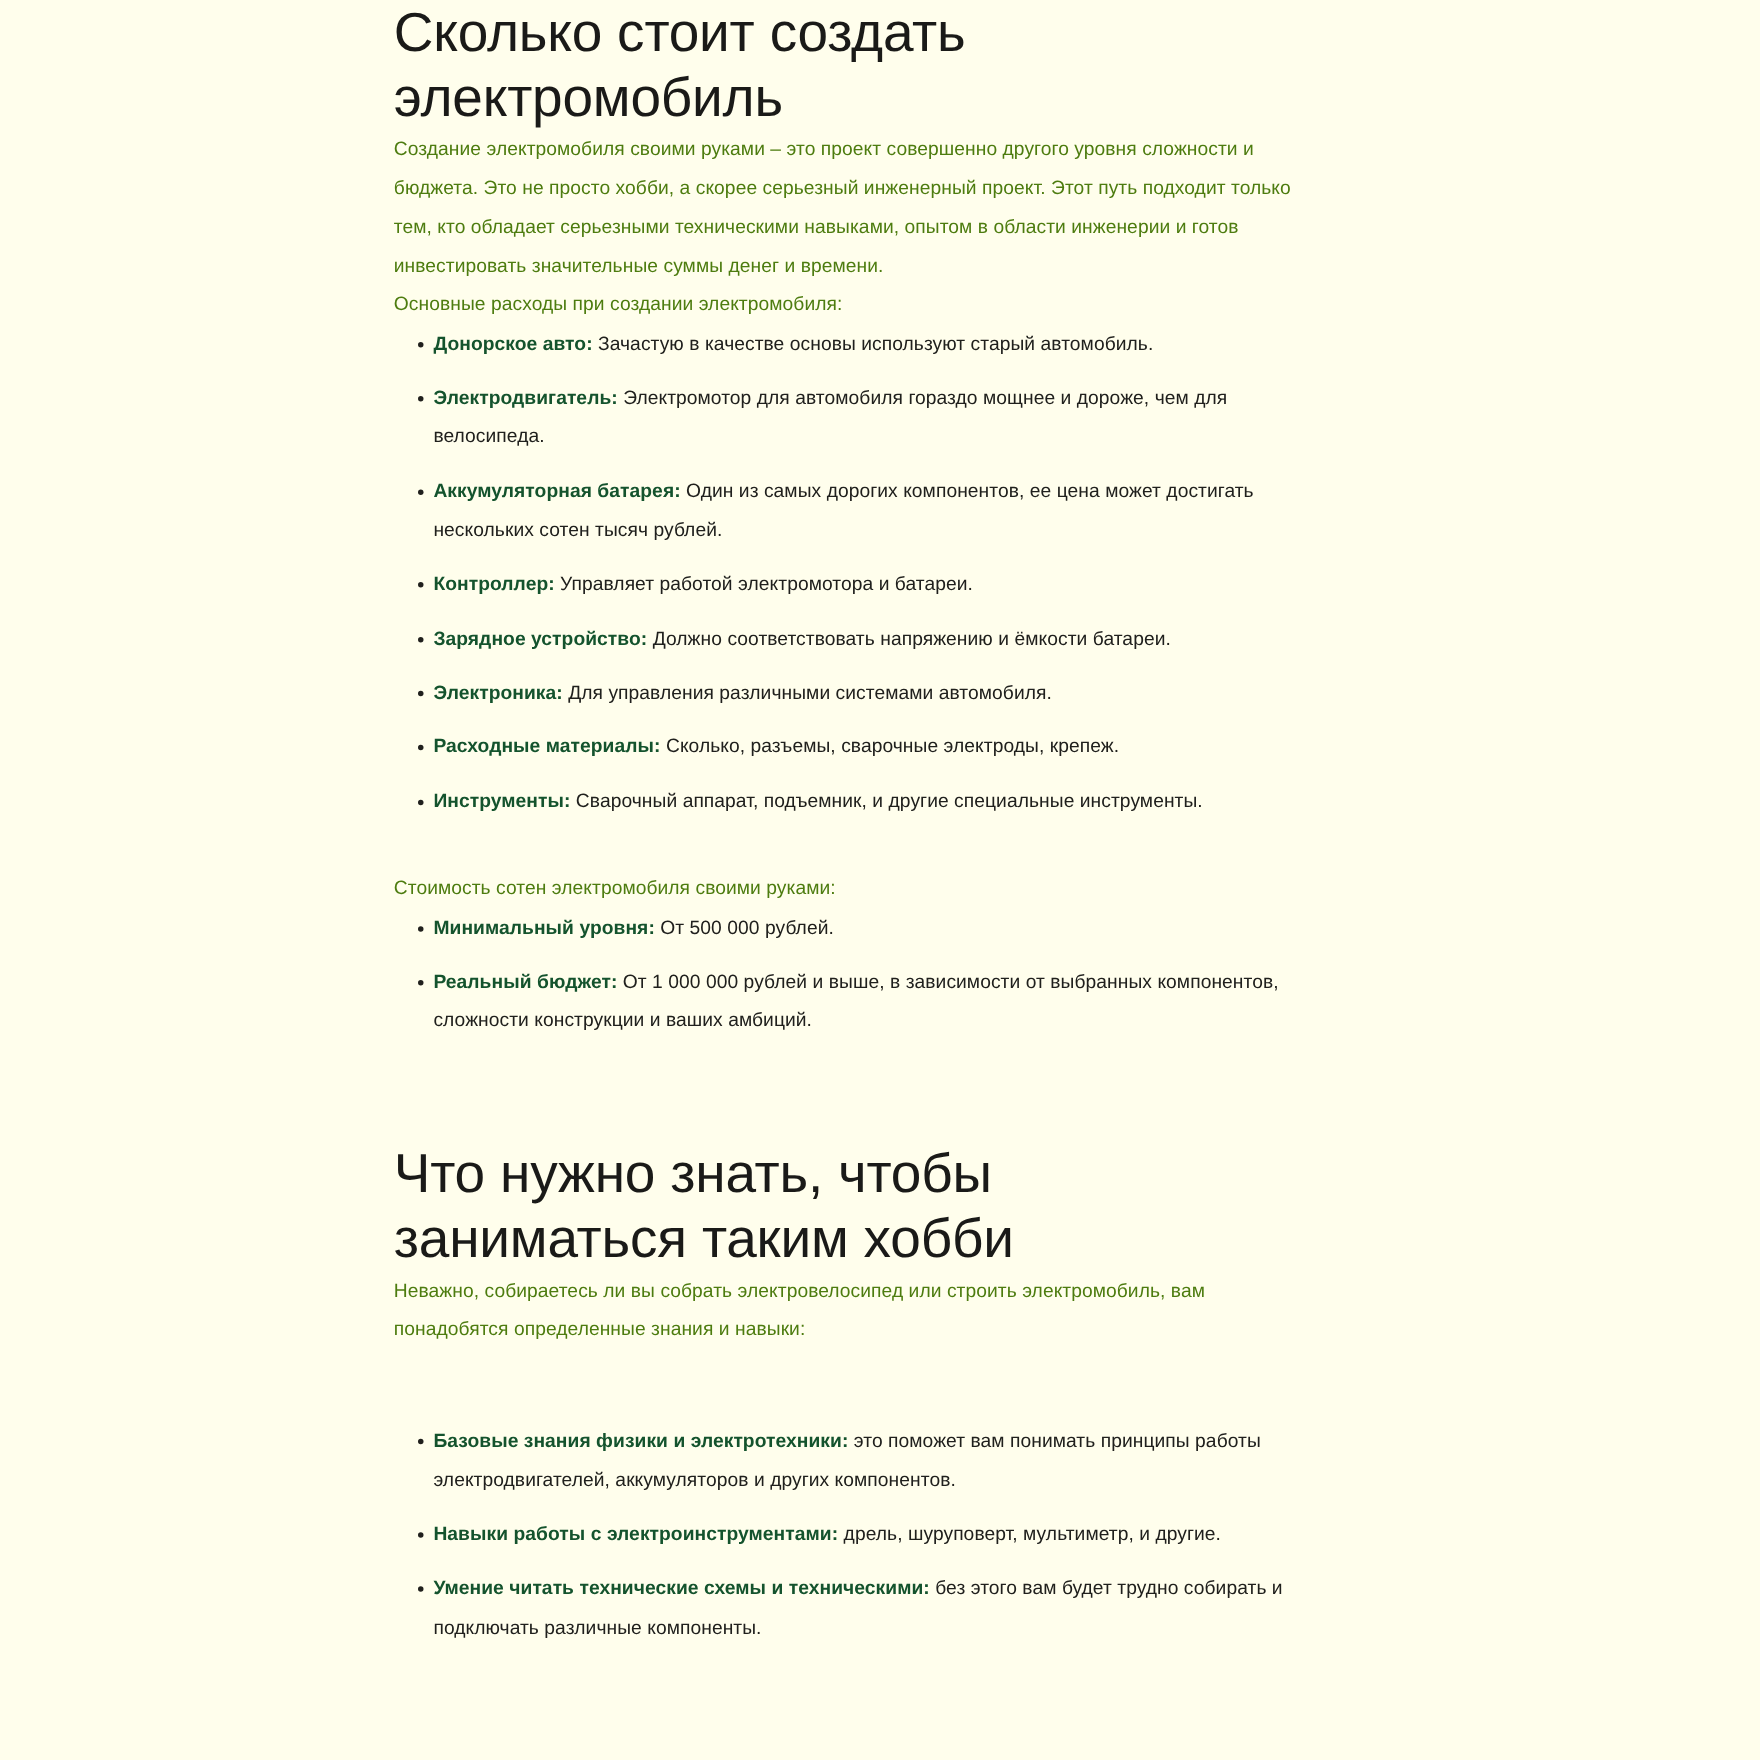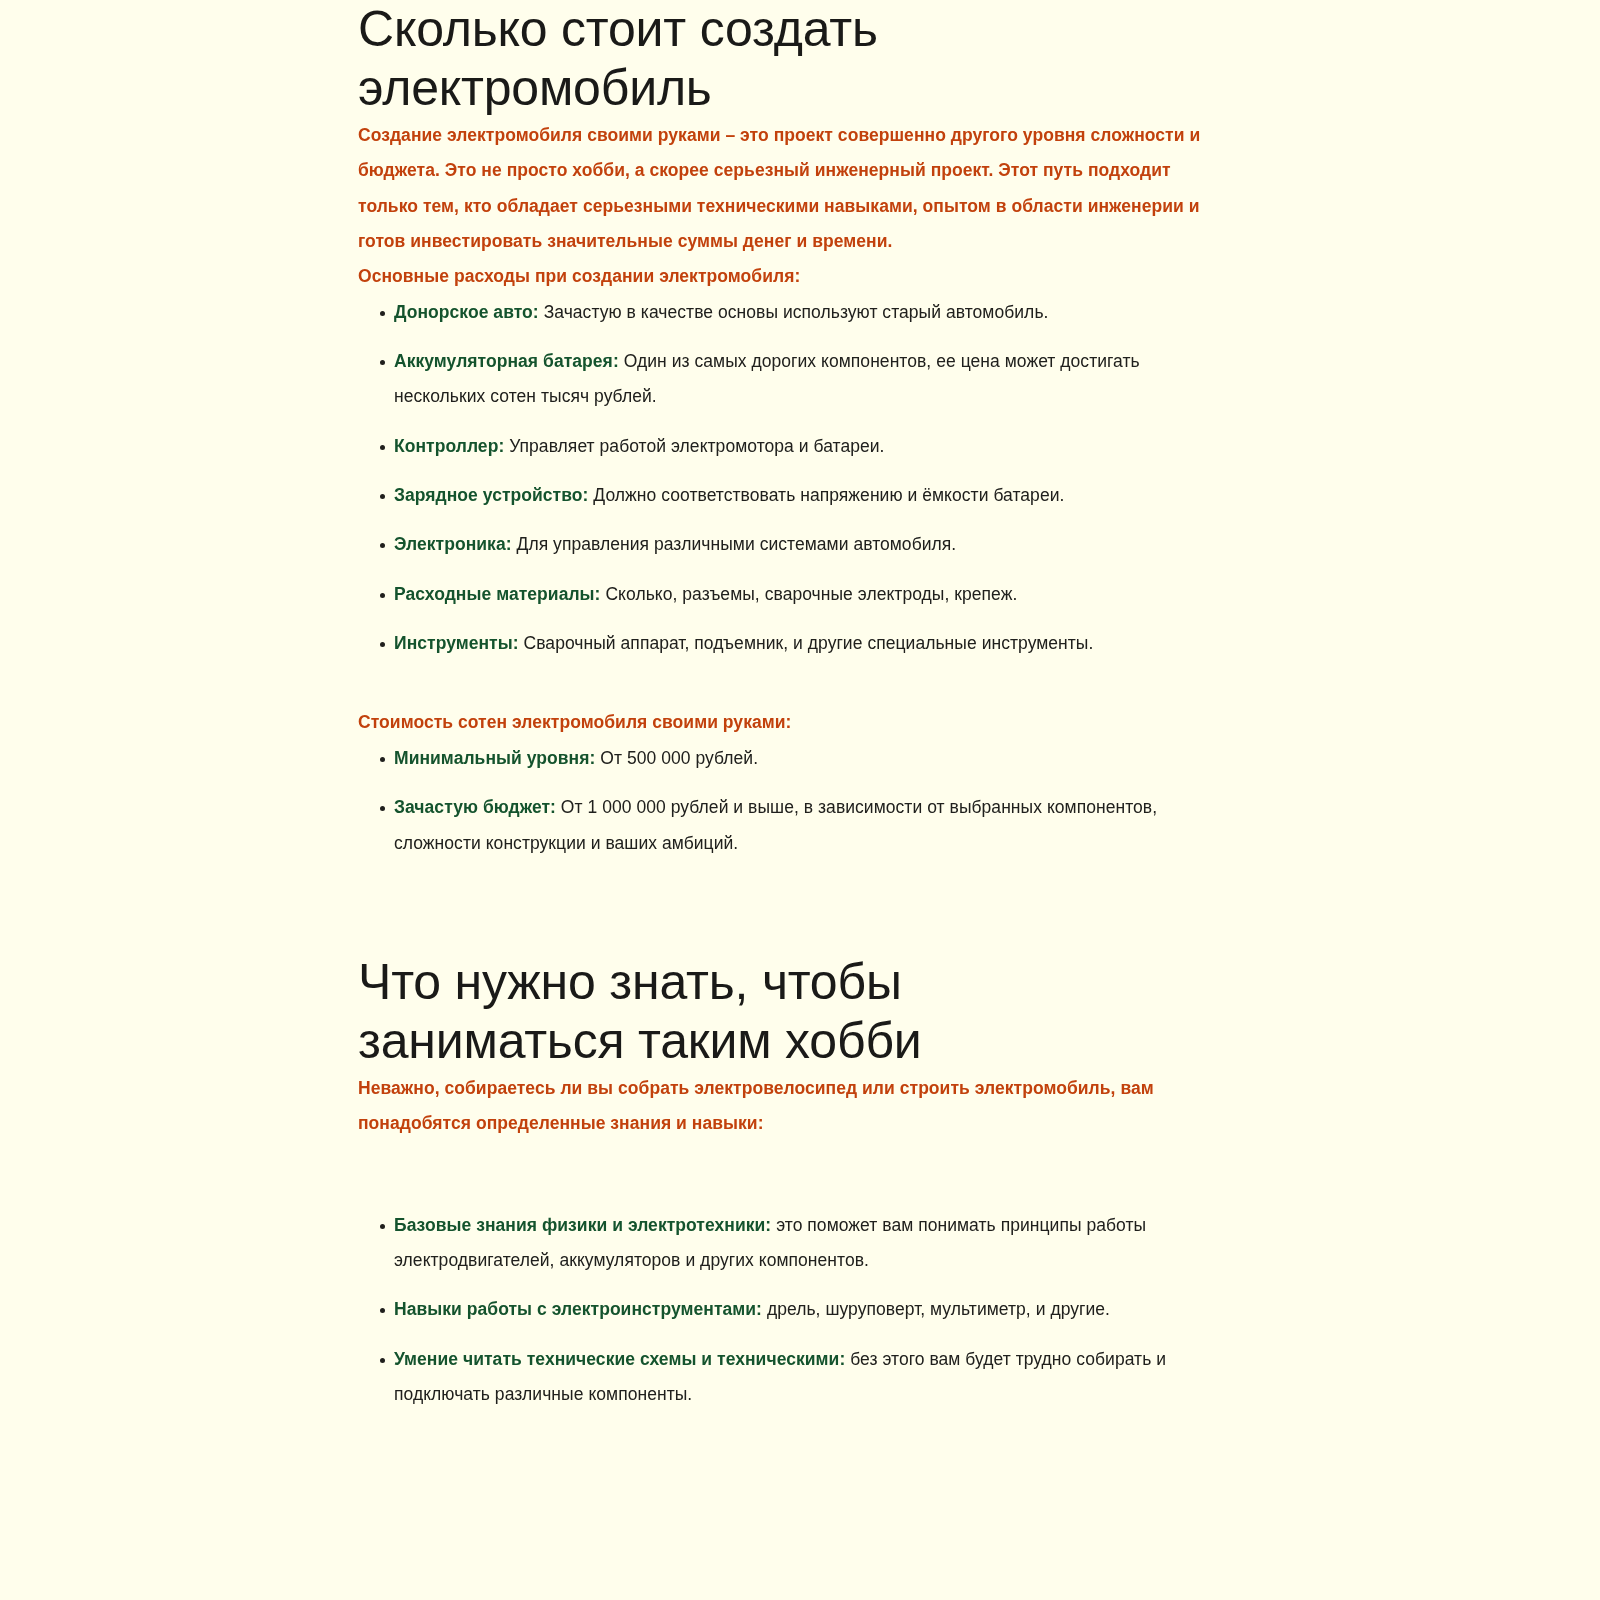--- a/index.html
+++ b/index.html
@@ -44,23 +44,23 @@
     padding-top: 33px;
   }
   .h1-second {
     padding-top: 0;
     max-width: 800px;
   }
 
   
   p.body-text {
     font-size: 17.5px;
-    font-weight: 700;
+    font-weight: 400;
     line-height: 2.02;
-    color: #c2410c;
+    color: #4d7c0f;
     margin: 0;
     letter-spacing: 0.05px;
   }
   .p-intro {
     margin-top: 27px;
   }
   .p-lead {
     margin-top: 20px;
   }
 
@@ -114,35 +114,36 @@
     <section>
 
       <h1 class="section-title h1-first">Сколько стоит создать электромобиль</h1>
 
       <p class="body-text p-intro">Создание электромобиля своими руками – это проект совершенно другого уровня сложности и бюджета. Это не просто хобби, а скорее серьезный инженерный проект. Этот путь подходит только тем, кто обладает серьезными техническими навыками, опытом в области инженерии и готов инвестировать значительные суммы денег и времени.</p>
 
       <p class="body-text p-lead">Основные расходы при создании электромобиля:</p>
 
       <ul class="bullet-list list-costs">
         <li><span class="term">Донорское авто:</span><span> Зачастую в качестве основы используют старый автомобиль.</span></li>
+        <li><span class="term">Электродвигатель:</span><span> Электромотор для автомобиля гораздо мощнее и дороже, чем для велосипеда.</span></li>
         <li><span class="term">Аккумуляторная батарея:</span><span> Один из самых дорогих компонентов, ее цена может достигать нескольких сотен тысяч рублей.</span></li>
         <li><span class="term">Контроллер:</span><span> Управляет работой электромотора и батареи.</span></li>
         <li><span class="term">Зарядное устройство:</span><span> Должно соответствовать напряжению и ёмкости батареи.</span></li>
         <li><span class="term">Электроника:</span><span> Для управления различными системами автомобиля.</span></li>
         <li><span class="term">Расходные материалы:</span><span> Сколько, разъемы, сварочные электроды, крепеж.</span></li>
         <li><span class="term">Инструменты:</span><span> Сварочный аппарат, подъемник, и другие специальные инструменты.</span></li>
       </ul>
 
       <div class="gap-after-costs"></div>
 
       <p class="body-text">Стоимость сотен электромобиля своими руками:</p>
 
       <ul class="bullet-list list-budget">
         <li><span class="term">Минимальный уровня:</span><span> От 500 000 рублей.</span></li>
-        <li><span class="term">Зачастую бюджет:</span><span> От 1 000 000 рублей и выше, в зависимости от выбранных компонентов, сложности конструкции и ваших амбиций.</span></li>
+        <li><span class="term">Реальный бюджет:</span><span> От 1 000 000 рублей и выше, в зависимости от выбранных компонентов, сложности конструкции и ваших амбиций.</span></li>
       </ul>
 
     </section>
 
     <div class="gap-before-h2"></div>
 
     <section>
 
       <h1 class="section-title h1-second">Что нужно знать, чтобы заниматься таким хобби</h1>
 

